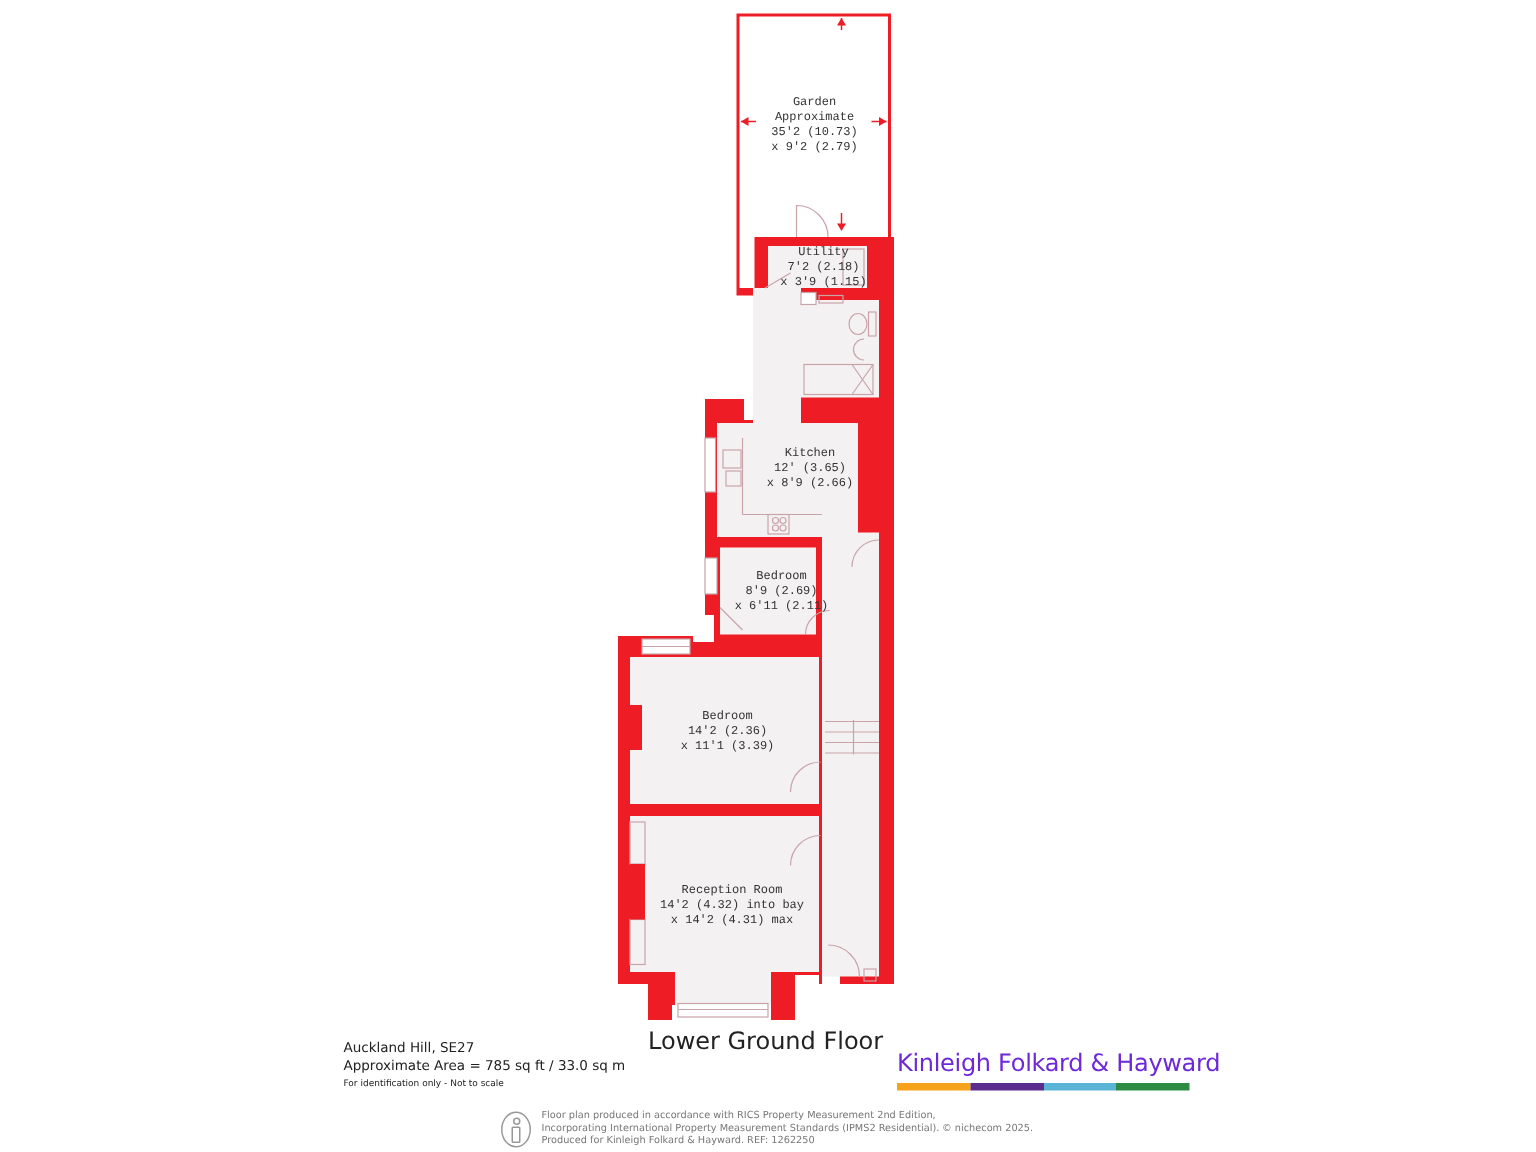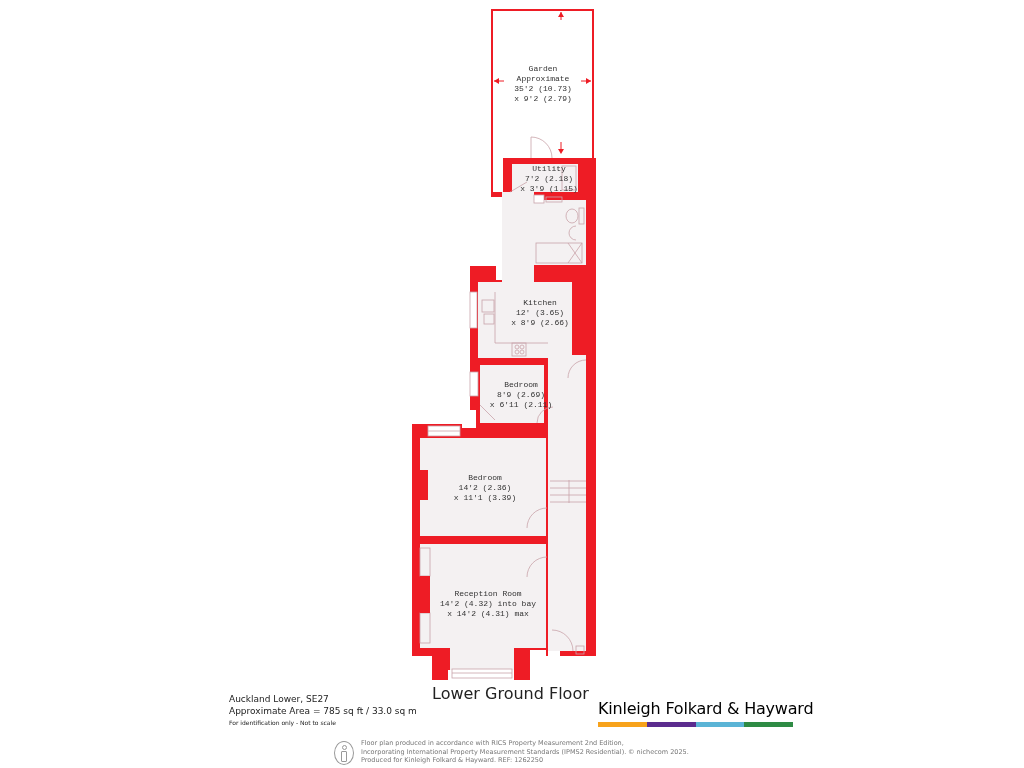--- a/index.html
+++ b/index.html
@@ -2,21 +2,21 @@
 <html><head>
 <meta charset="utf-8">
 <style>
   html, body { margin:0; padding:0; background:#ffffff; }
   body { width:1024px; height:768px; position:relative; overflow:hidden; font-family:"Liberation Sans", sans-serif; }
   #plan { position:absolute; left:0; top:0; width:1024px; height:768px; }
   .lbl { position:absolute; text-align:center; color:#333; font-size:8px; line-height:10px; font-family:Liberation Mono, monospace; }
   .lbl div { white-space:nowrap; }
   .info { position:absolute; color:#222; font-family:"DejaVu Sans", sans-serif; }
   .floor-name { position:absolute; left:432px; top:684px; font-size:16px; color:#222; font-family:"DejaVu Sans", sans-serif; }
-  .brand { position:absolute; left:598px; top:699px; font-size:16px; color:#000000; font-family:"DejaVu Sans", sans-serif; letter-spacing:-0.2px; }
+  .brand { position:absolute; left:598px; top:699px; font-size:16px; color:#6d28d9; font-family:"DejaVu Sans", sans-serif; letter-spacing:-0.2px; }
   .brandbar { position:absolute; left:598px; top:722px; height:5px; width:195px; display:flex; }
   .brandbar span { flex:1; display:block; }
   .footer { position:absolute; left:361px; top:739px; font-size:6.5px; line-height:8.5px; color:#777; font-family:"DejaVu Sans", sans-serif; }
   .copy { position:absolute; left:612px; top:748px; font-size:6.5px; color:#777; font-family:"DejaVu Sans", sans-serif;margin-left:16px; }
   .footer-icon { position:absolute; left:334px; top:741px; width:18px; height:22px; border:1px solid #999; border-radius:50%; }
   .footer-icon::before { content:""; position:absolute; left:7px; top:3px; width:3px; height:3px; border:1px solid #999; border-radius:50%; }
   .footer-icon::after { content:""; position:absolute; left:6px; top:9px; width:4px; height:9px; border:1px solid #999; border-radius:1px; }
 </style>
 </head>
 <body>
@@ -156,21 +156,21 @@
 </div>
 
 <div class="lbl" style="left:438px; top:589px; width:100px;">
   <div>Reception Room</div>
   <div>14'2 (4.32) into bay</div>
   <div>x 14'2 (4.31) max</div>
 </div>
 
 <div class="floor-name">Lower Ground Floor</div>
 
-<div class="info" style="left:229px; top:694px; font-size:9px;">Auckland Lower, SE27</div>
+<div class="info" style="left:229px; top:694px; font-size:9px;">Auckland Hill, SE27</div>
 <div class="info" style="left:229px; top:706px; font-size:9px;">Approximate Area = 785 sq ft / 33.0 sq m</div>
 <div class="info" style="left:229px; top:719px; font-size:6px;">For identification only - Not to scale</div>
 
 <div class="brand">Kinleigh Folkard &amp; Hayward</div>
 <div class="brandbar">
   <span style="background:#f7a21b"></span>
   <span style="background:#5b2c8e"></span>
   <span style="background:#5ab4d6"></span>
   <span style="background:#2e8b44"></span>
 </div>

